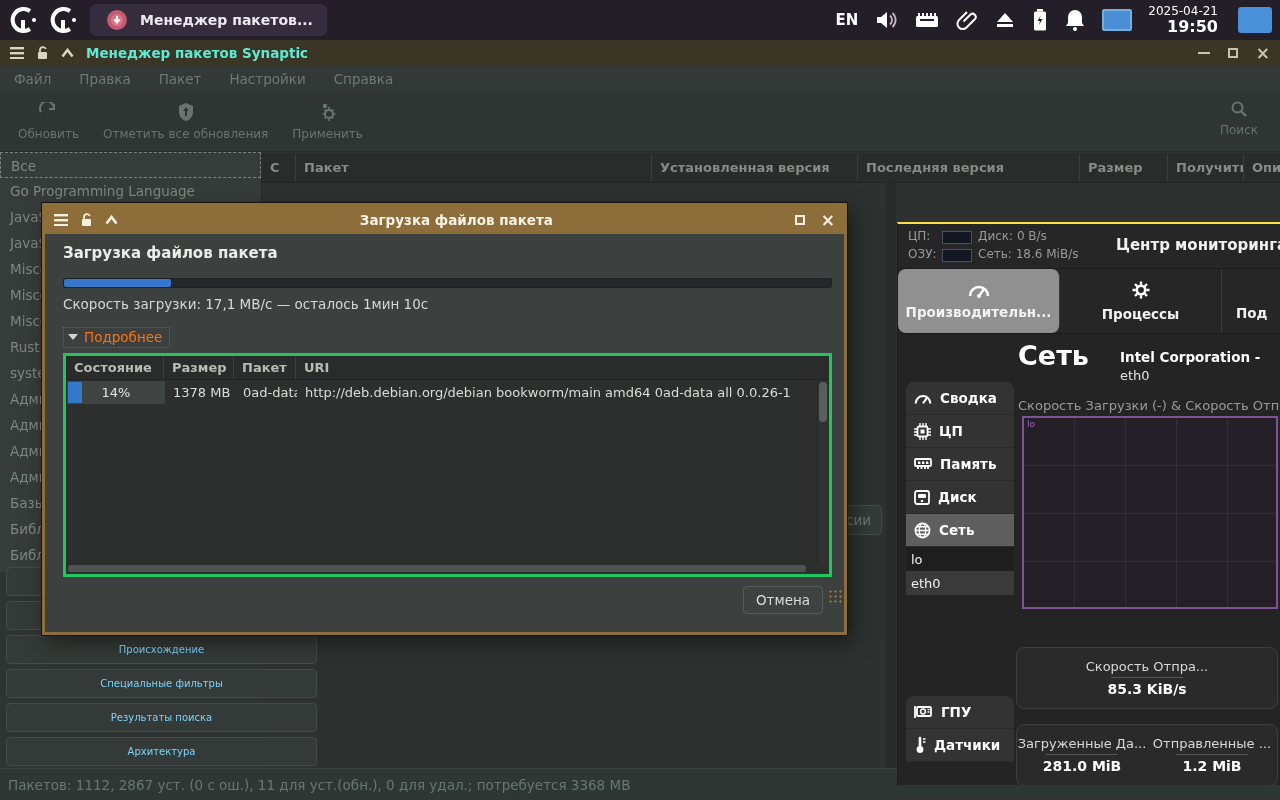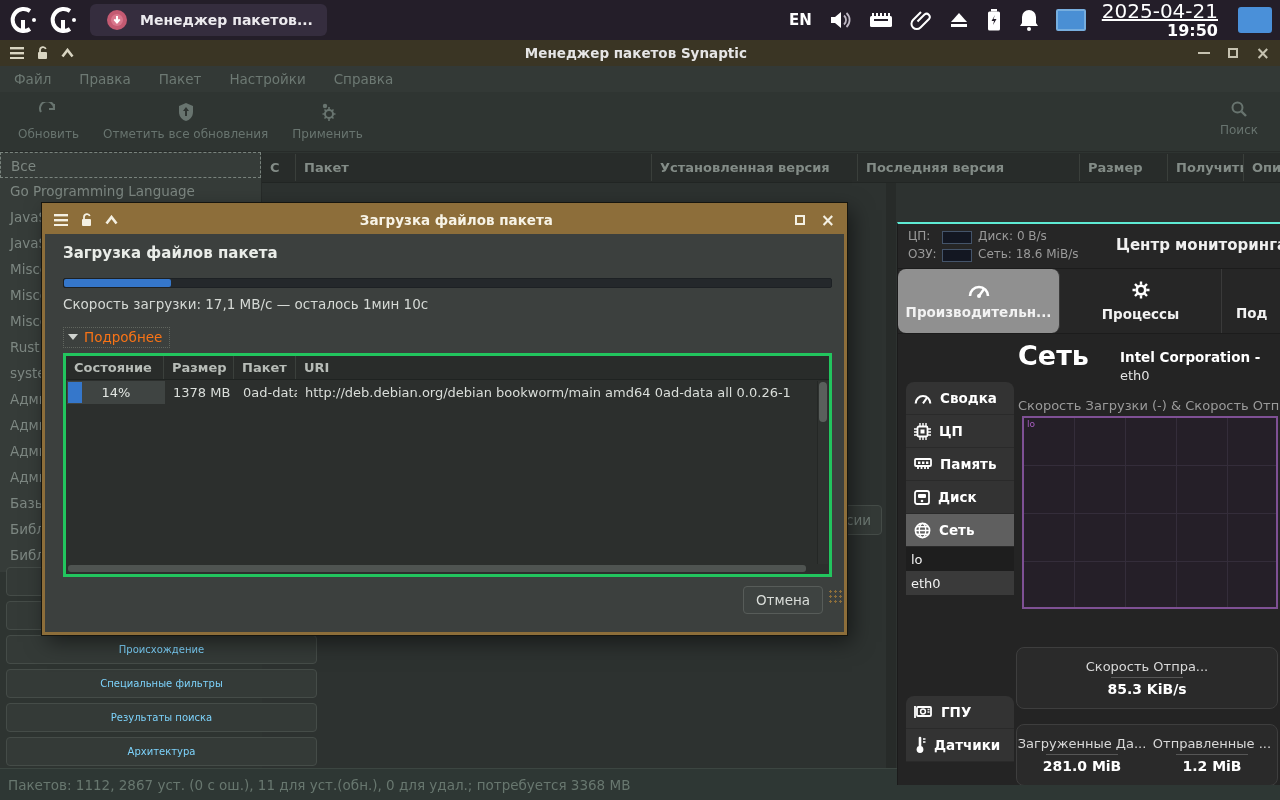--- a/index.html
+++ b/index.html
@@ -9,30 +9,30 @@
   
   .taskbar { position:absolute; top:0; left:0; width:1280px; height:40px; background:#241e29; display:flex; align-items:center; z-index:20; }
   .glogo { margin-left:6px; display:flex; align-items:center; }
   .task-btn { height:32px; margin-left:10px; background:#3a3243; border-radius:6px; display:flex; align-items:center; padding:0 14px; gap:10px; color:#eceaee; font-weight:bold; font-size:14px; }
   .task-btn.second { background:#352d3e; }
   .appicon { width:26px; height:26px; display:flex; align-items:center; justify-content:center; }
   .tray { margin-left:auto; display:flex; align-items:center; gap:16px; padding-right:8px; }
   .tray-lang { color:#fff; font-weight:bold; font-size:15px; }
   .tray svg { display:block; }
   .clockbox { text-align:right; color:#fff; line-height:1.1; }
-  .clock-date { font-size:20px;text-decoration:underline; }
+  .clock-date { font-size:12px; }
   .clock-time { font-size:16px; font-weight:bold; }
   .screen-icon { width:30px; height:22px; background:#4a8fd4; border:2px solid #77aede; border-radius:2px; }
   .show-desktop { width:34px; height:26px; background:#4a90d9; border-radius:3px; margin-left:4px; }
 
   
   .syn { position:absolute; top:40px; left:0; width:1280px; height:760px; background:#2e3431; z-index:1; }
   .syn-title { height:26px; background:#3a3524; display:flex; align-items:center; padding:0 10px; gap:12px; }
   .syn-title .wicon { color:#d9d5c2; display:flex; align-items:center; }
-  .syn-title-text { flex:1; text-align:center; color:#e5e5e5; font-weight:bold; font-size:13.5px; }
+  .syn-title-text { flex:1; text-align:left; color:#5eead4; font-weight:bold; font-size:13.5px; }
   .winctl { display:flex; gap:18px; align-items:center; color:#c6c2b0; font-size:14px; }
   .ctl-min { display:inline-block; width:12px; height:2px; background:#c6c2b0; }
   .ctl-max { display:inline-block; width:10px; height:10px; border:2px solid #c6c2b0; }
   .ctl-close { font-size:17px; line-height:1; font-weight:bold; }
   .syn-menu { height:26px; background:#333936; display:flex; align-items:center; gap:28px; padding:0 14px; color:#6d7973; font-size:13.5px; }
   .syn-toolbar { position:relative; height:60px; background:#2f3532; border-bottom:1px solid #272b29; display:flex; align-items:center; padding:0 6px; color:#68746f; }
   .tb { display:flex; flex-direction:column; align-items:center; gap:5px; font-size:12px; padding:0 12px; }
   .tb svg { display:block; }
   .tb-search { position:absolute; right:10px; top:8px; }
   
@@ -73,21 +73,21 @@
   .state-cell { position:relative; width:98px; height:23px; margin:1px 0 1px 1px; background:#3f4442; display:flex; align-items:center; justify-content:center; color:#e2e6e2; }
   .state-cell i { position:absolute; left:1px; top:1px; bottom:1px; background:#3577cb; }
   .dt-vscroll { position:absolute; top:25px; right:1px; bottom:10px; width:11px; background:#2f3230; border-left:1px solid #242725; }
   .dt-vscroll i { display:block; margin:1px; height:40px; background:#5a5f5c; border-radius:4px; }
   .dt-hscroll { position:absolute; left:2px; right:16px; bottom:2px; height:7px; }
   .dt-hscroll i { display:block; height:100%; width:99%; background:#4f5451; border-radius:3px; }
   .dlg-cancel { position:absolute; right:21px; top:352px; width:80px; height:28px; background:#3e4341; border:1px solid #575c59; border-radius:4px; color:#d9ddd9; font-size:13.5px; display:flex; align-items:center; justify-content:center; }
   .dlg-grip { position:absolute; right:1px; bottom:1px; width:15px; height:15px; background-image:radial-gradient(#8d6e3a 1.2px, transparent 1.3px); background-size:5px 5px; }
 
   
-  .mon { position:absolute; left:897px; top:222px; width:383px; height:563px; background:#242424; z-index:6; border-top:2px solid #5eead4; border-left:1px solid #1b1b1b; overflow:hidden; }
+  .mon { position:absolute; left:897px; top:222px; width:383px; height:563px; background:#242424; z-index:6; border-top:2px solid #fde047; border-left:1px solid #1b1b1b; overflow:hidden; }
   .mon-head { position:relative; height:44px; background:#262626; }
   .mh-lab { position:absolute; color:#9a9a9a; font-size:12px; }
   .mh-box { position:absolute; width:30px; height:13px; background:#131722; border:1px solid #44546a; }
   .mon-title { position:absolute; left:218px; top:12px; color:#f0f0f0; font-weight:bold; font-size:15px; white-space:nowrap; }
   .mon-tabs { display:flex; height:66px; background:#262626; border-top:1px solid #1c1c1c; border-bottom:1px solid #1c1c1c; }
   .mtab { width:162px; display:flex; flex-direction:column; align-items:center; justify-content:center; gap:6px; color:#f2f2f2; font-weight:bold; font-size:13.5px; border-right:1px solid #3a3a3a; }
   .mtab.sel { background:#909090; border-radius:8px; }
   .mtab.cut { flex:1; border-right:none; align-items:flex-start; justify-content:flex-end; padding:0 0 12px 14px; }
   .mon-side { position:absolute; left:8px; top:158px; width:108px; }
   .mitem { height:33px; display:flex; align-items:center; gap:8px; padding-left:8px; background:#333333; color:#fff; font-weight:bold; font-size:13.5px; border-bottom:1px solid #2a2a2a; }

